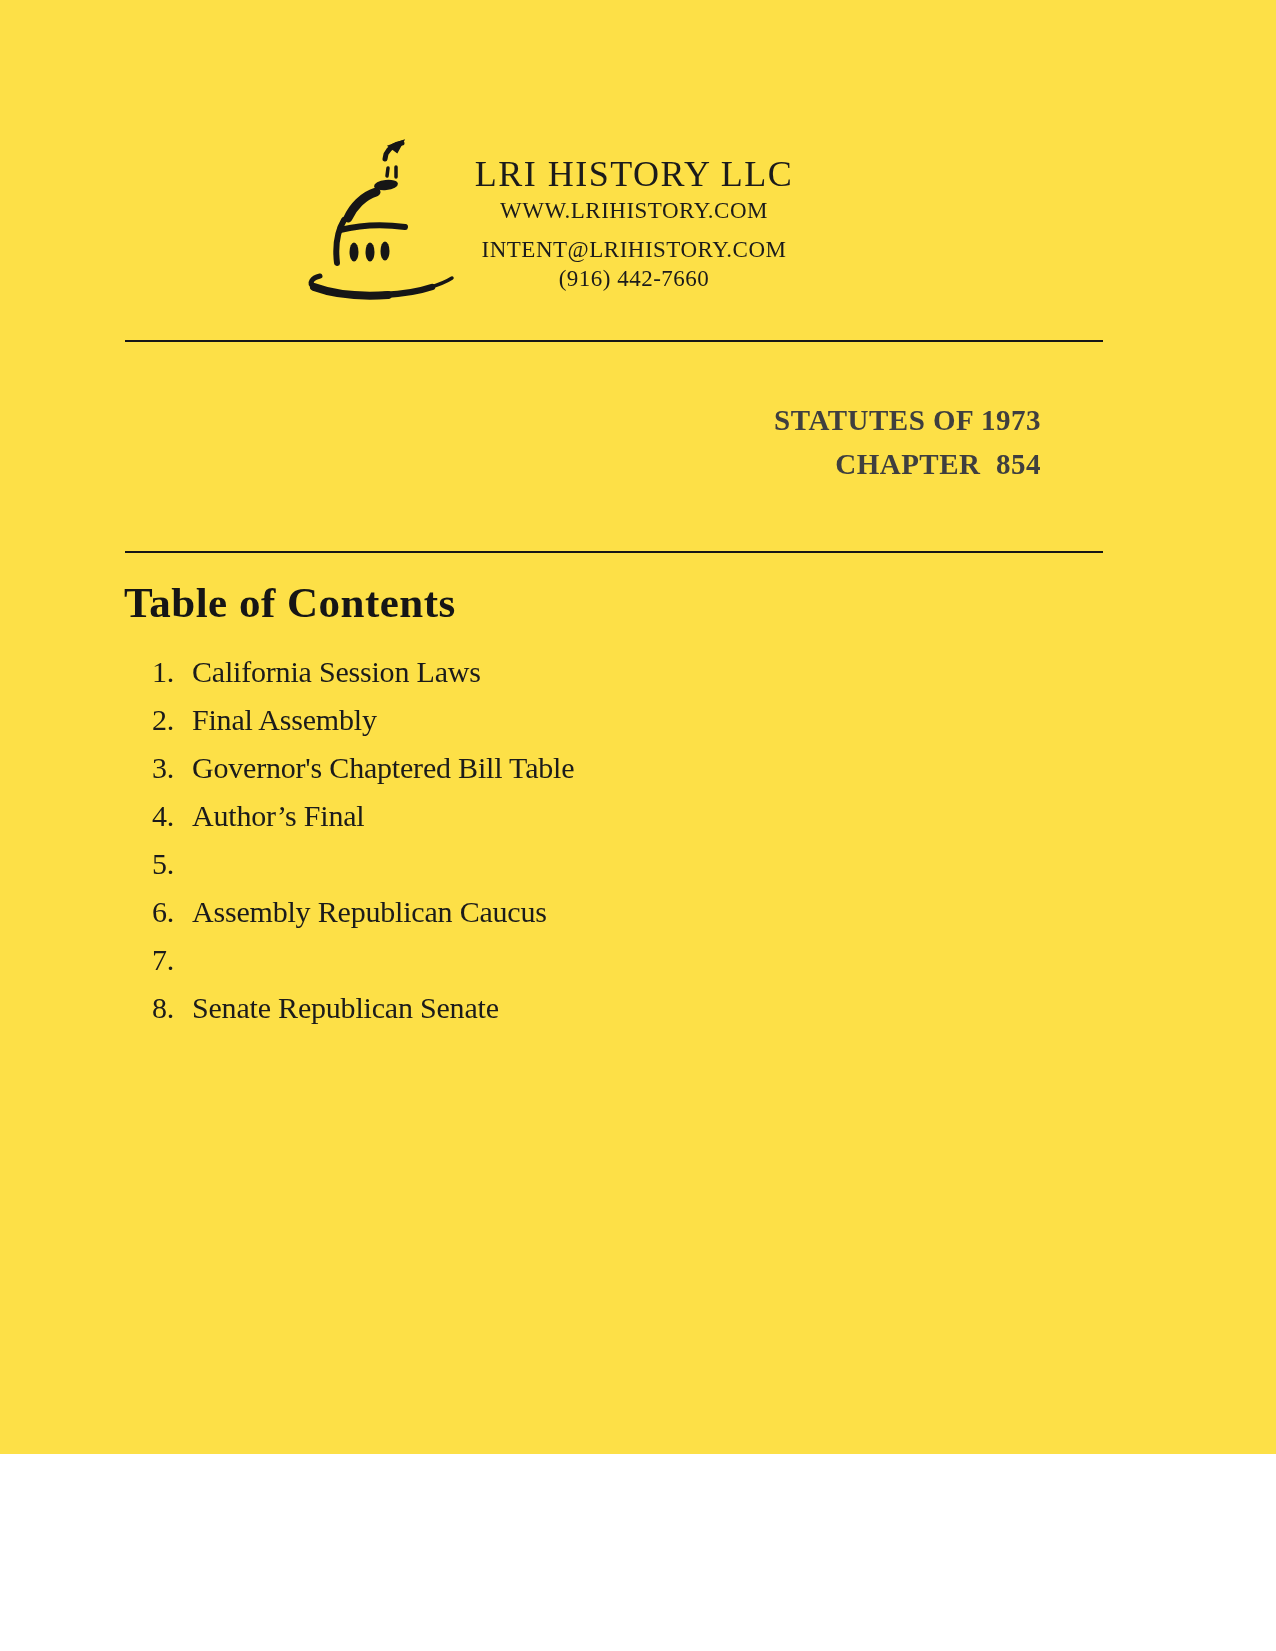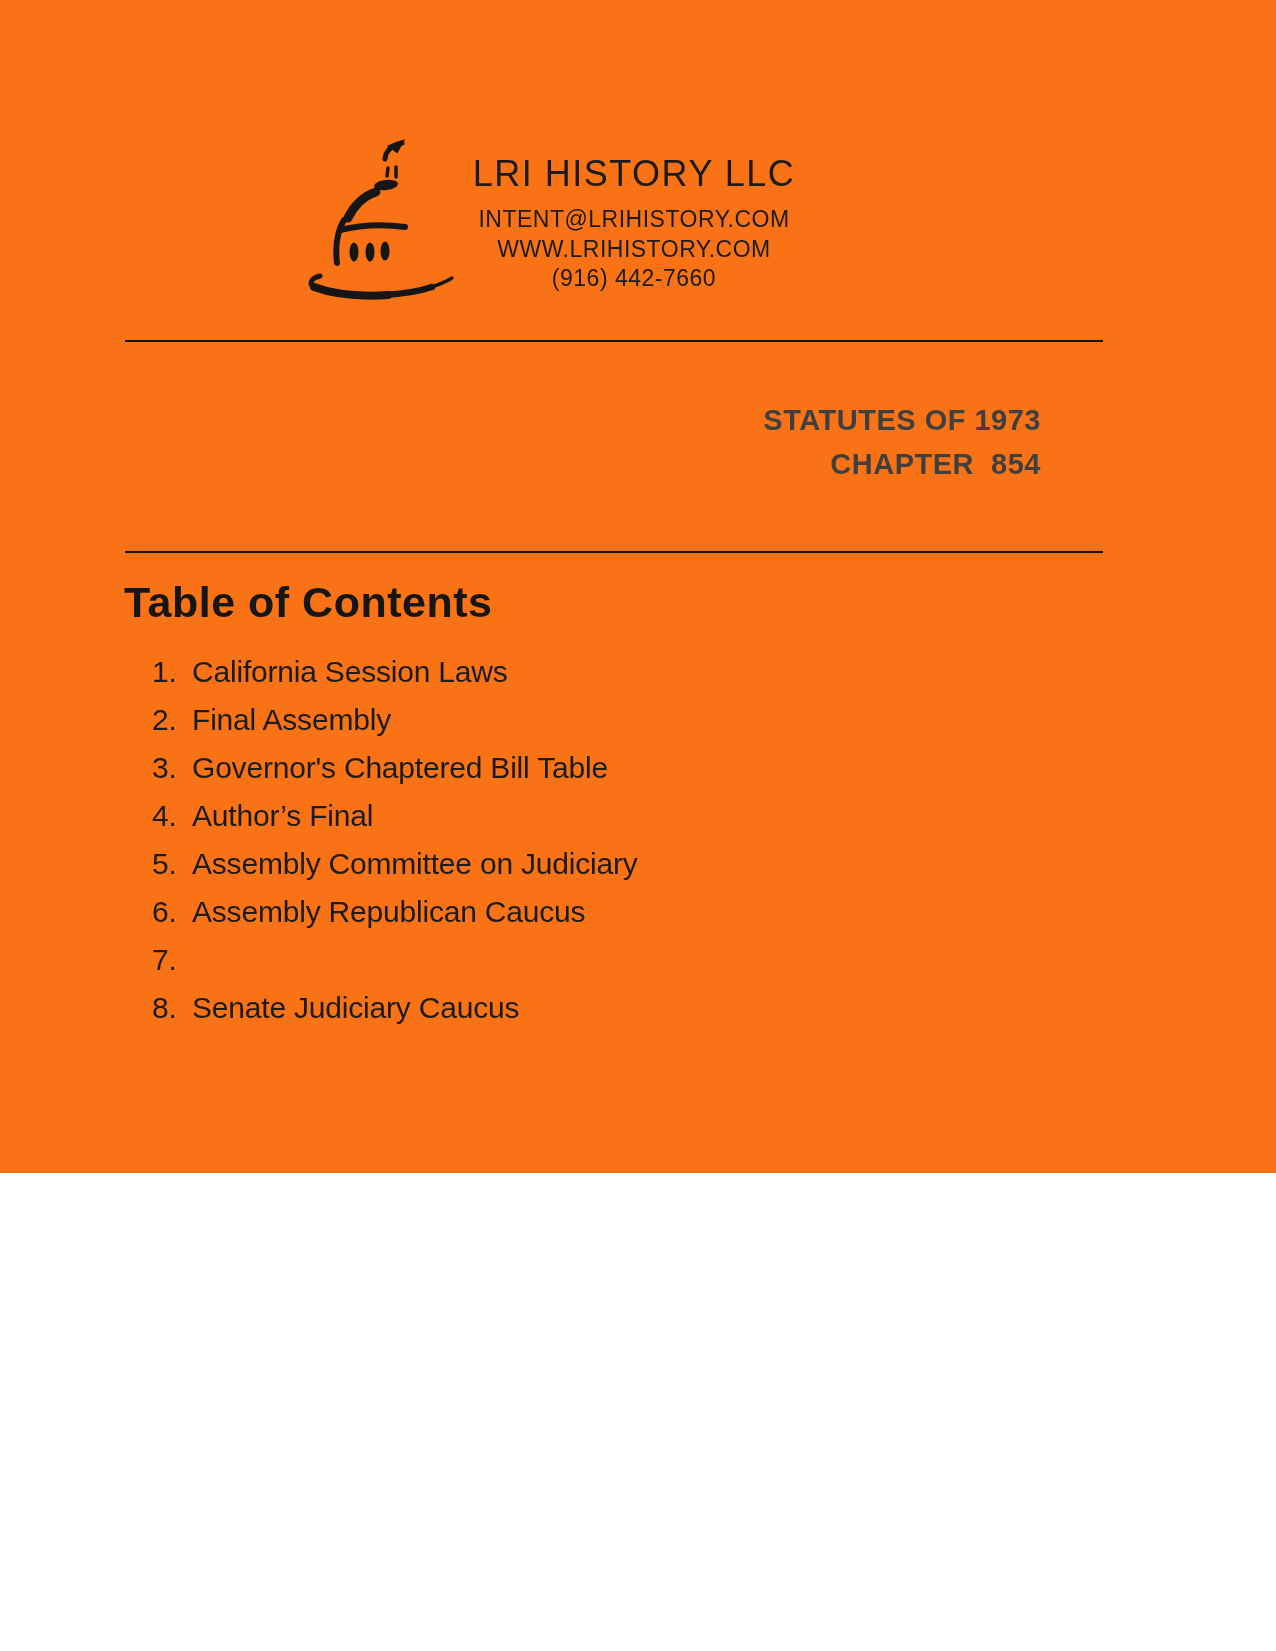--- a/index.html
+++ b/index.html
@@ -1,21 +1,21 @@
 <!DOCTYPE html>
 <html><head>
 <meta charset="utf-8">
 <style>
   html, body { margin: 0; padding: 0; background: #ffffff; }
   .page {
     position: relative;
     width: 1276px;
-    height: 1173px;
-    background: #f97316;
-    font-family: Liberation Sans, sans-serif;
+    height: 1454px;
+    background: #fde047;
+    font-family: Liberation Serif, serif;
     color: #1b1b1b;
     overflow: hidden;
   }
 
   
   .logo {
     position: absolute;
     left: 288px;
     top: 130px;
     width: 170px;
@@ -127,22 +127,22 @@
 
       <path d="M32,146 C24,148 20,153 26,157" stroke-width="5"></path>
       <path d="M26,157 C45,164 70,167 100,165" stroke-width="8"></path>
       <path d="M96,165 C115,164 132,161 144,157" stroke-width="6.5"></path>
       <path d="M140,158 C150,155 158,152 164,148" stroke-width="3.5"></path>
     </g>
   </svg>
 
   <div class="header-text">
     <div class="company-name">LRI HISTORY LLC</div>
+    <div class="contact-line">WWW.LRIHISTORY.COM</div>
     <div class="contact-line first">INTENT@LRIHISTORY.COM</div>
-    <div class="contact-line">WWW.LRIHISTORY.COM</div>
     <div class="contact-line">(916) 442-7660</div>
   </div>
 
   <div class="rule rule-top"></div>
 
   <div class="ref-block">
     <div class="ref-line">STATUTES OF 1973</div>
     <div class="ref-line">CHAPTER  854</div>
   </div>
 
@@ -162,28 +162,27 @@
     <div class="toc-item">
       <span class="toc-num">3.</span>
       <span class="toc-label">Governor's Chaptered Bill Table</span>
     </div>
     <div class="toc-item">
       <span class="toc-num">4.</span>
       <span class="toc-label">Author’s Final</span>
     </div>
     <div class="toc-item">
       <span class="toc-num">5.</span>
-      <span class="toc-label">Assembly Committee on Judiciary</span>
     </div>
     <div class="toc-item">
       <span class="toc-num">6.</span>
       <span class="toc-label">Assembly Republican Caucus</span>
     </div>
     <div class="toc-item">
       <span class="toc-num">7.</span>
     </div>
     <div class="toc-item">
       <span class="toc-num">8.</span>
-      <span class="toc-label">Senate Judiciary Caucus</span>
+      <span class="toc-label">Senate Republican Senate</span>
     </div>
   </div>
 
 </div>
 
 </body></html>

